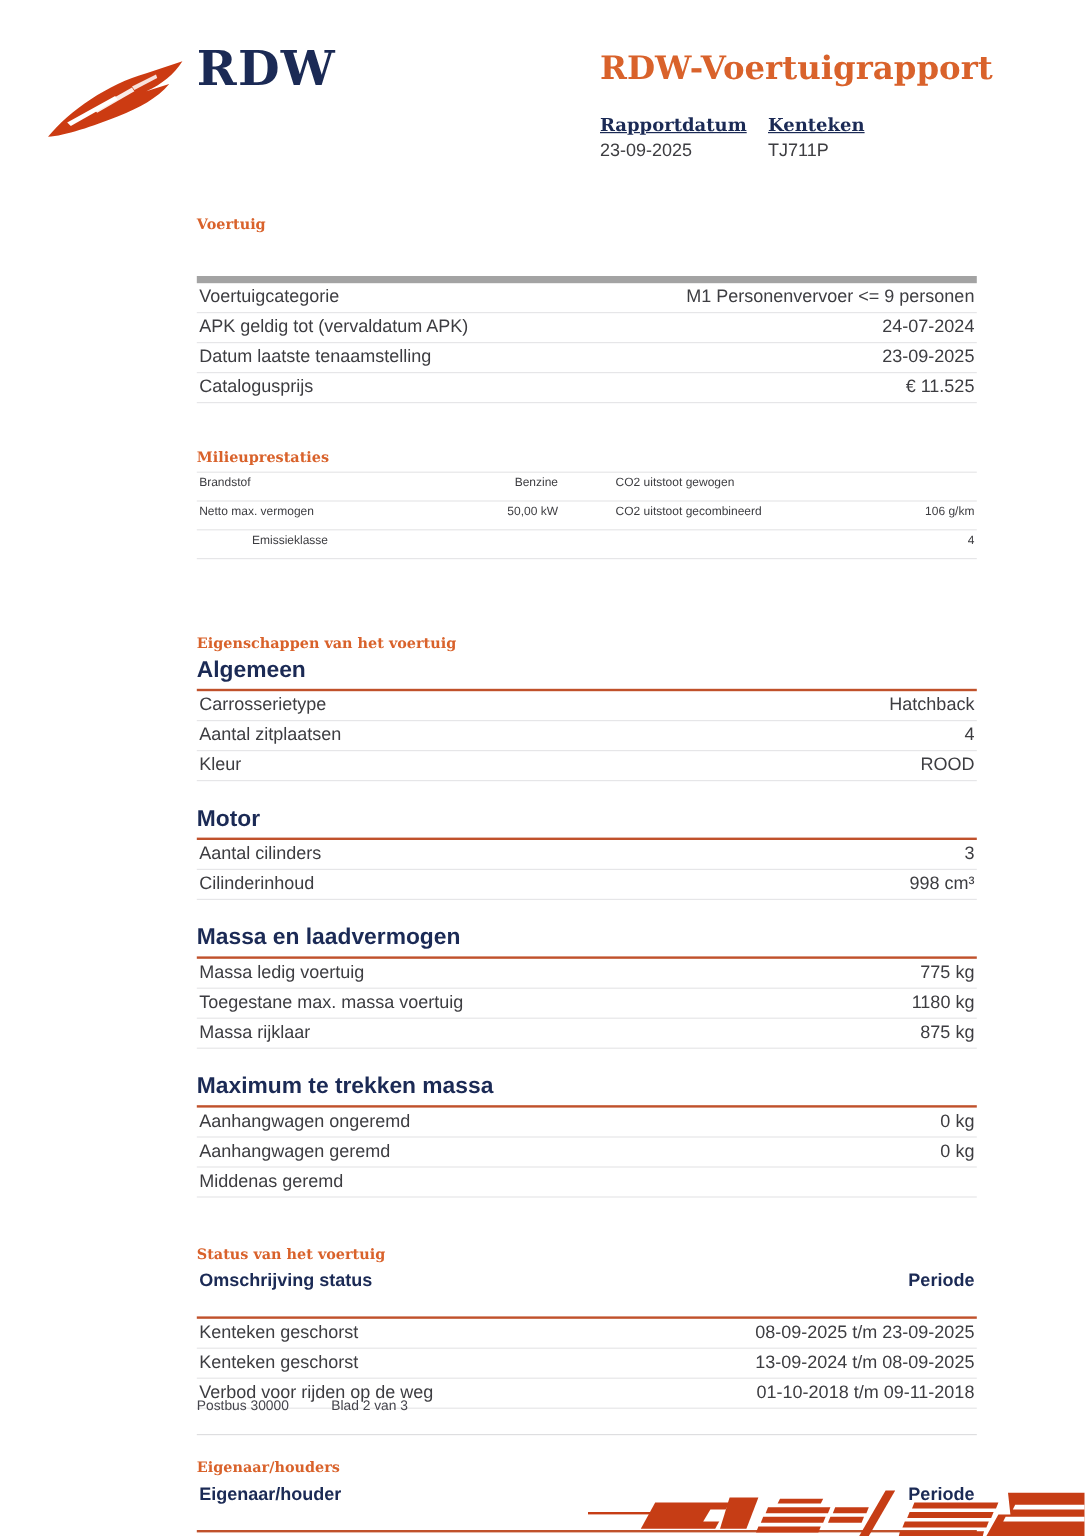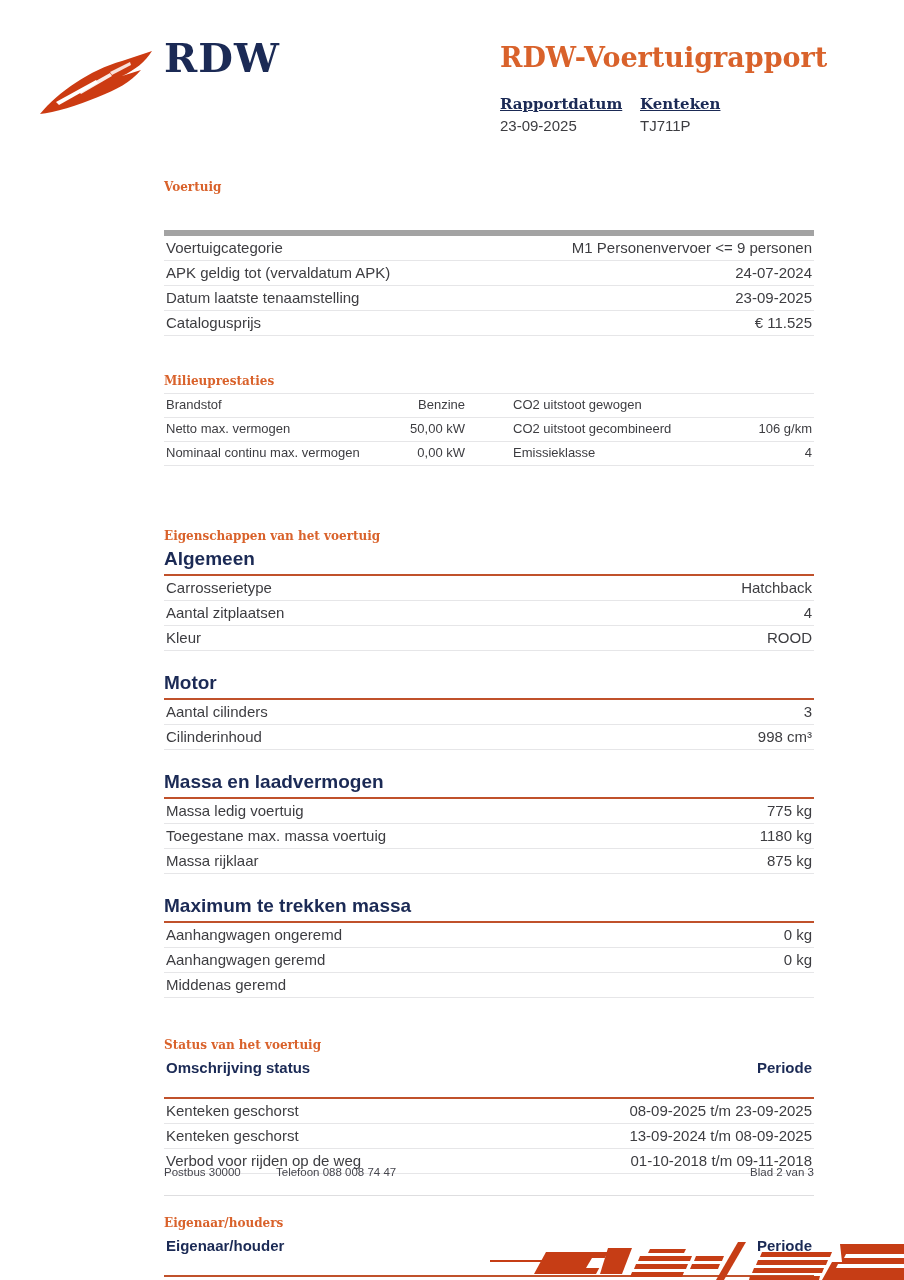--- a/index.html
+++ b/index.html
@@ -50,21 +50,21 @@
   .kv-table { border-top:6px solid #a3a3a3;margin-top:36px; }
   .kv-row {
     display:flex; justify-content:space-between; align-items:baseline;
     padding:3px 2px 4px 2px; min-height:21.5px;
     border-bottom:1px solid #e6e6e8; font-size:15px;
   }
   .kv-row .lbl { color:#3d3d41; }
   .kv-row .val { color:#3d3d41; text-align:right; }
 
   
-  .m-row { display:flex; border-bottom:1px solid #e6e6e8; padding:3px 0 4px 0; min-height:24px; font-size:13px; }
+  .m-row { display:flex; border-bottom:1px solid #e6e6e8; padding:3px 0 4px 0; min-height:24px; font-size:10px; }
   .m-half-l { width:303px; display:flex; justify-content:space-between; padding:0 2px; }
   .m-half-r { margin-left:44px; flex:1; display:flex; justify-content:space-between; padding:0 2px; }
   .m-table { border-top:1px solid #e6e6e8; }
 
   .gap-38 { height:38px; } .gap-63 { height:63px; } .gap-20 { height:20px; }
   .gap-40 { height:40px; } .gap-21 { height:21px; }
 
   .status-head {
     display:flex; justify-content:space-between;
     font-weight:bold; font-size:15px; color:#1b2a55;
@@ -148,24 +148,20 @@
       <div class="m-half-l">
         <span class="lbl">Netto max. vermogen</span>
         <span class="val">50,00 kW</span>
       </div>
       <div class="m-half-r">
         <span class="lbl">CO2 uitstoot gecombineerd</span>
         <span class="val">106 g/km</span>
       </div>
     </div>
     <div class="m-row">
-      <div class="m-half-l">
-        <span class="lbl">Nominaal continu max. vermogen</span>
-        <span class="val">0,00 kW</span>
-      </div>
       <div class="m-half-r">
         <span class="lbl">Emissieklasse</span>
         <span class="val">4</span>
       </div>
     </div>
   </div>
 
   <div class="gap-63"></div>
 
   <div class="sec-title">Eigenschappen van het voertuig</div>
@@ -265,21 +261,20 @@
   <div class="status-head sub-title serif" style="border-bottom:2px solid #c0512b;">
     <span>Eigenaar/houder</span>
     <span>Periode</span>
   </div>
 
 </div>
 
 <div class="footer">
   <div class="f-row">
     <span class="f-c1">Postbus 30000</span>
-    <span class="f-c2">Telefoon 088 008 74 47</span>
     <span class="f-c3">Blad 2 van 3</span>
   </div>
 </div>
 
 <div class="bottom-art">
   <svg width="424" height="46" viewBox="0 0 424 46">
     <g fill="#c63d15">
 
       <rect x="10" y="26" width="52" height="2"></rect>
 

